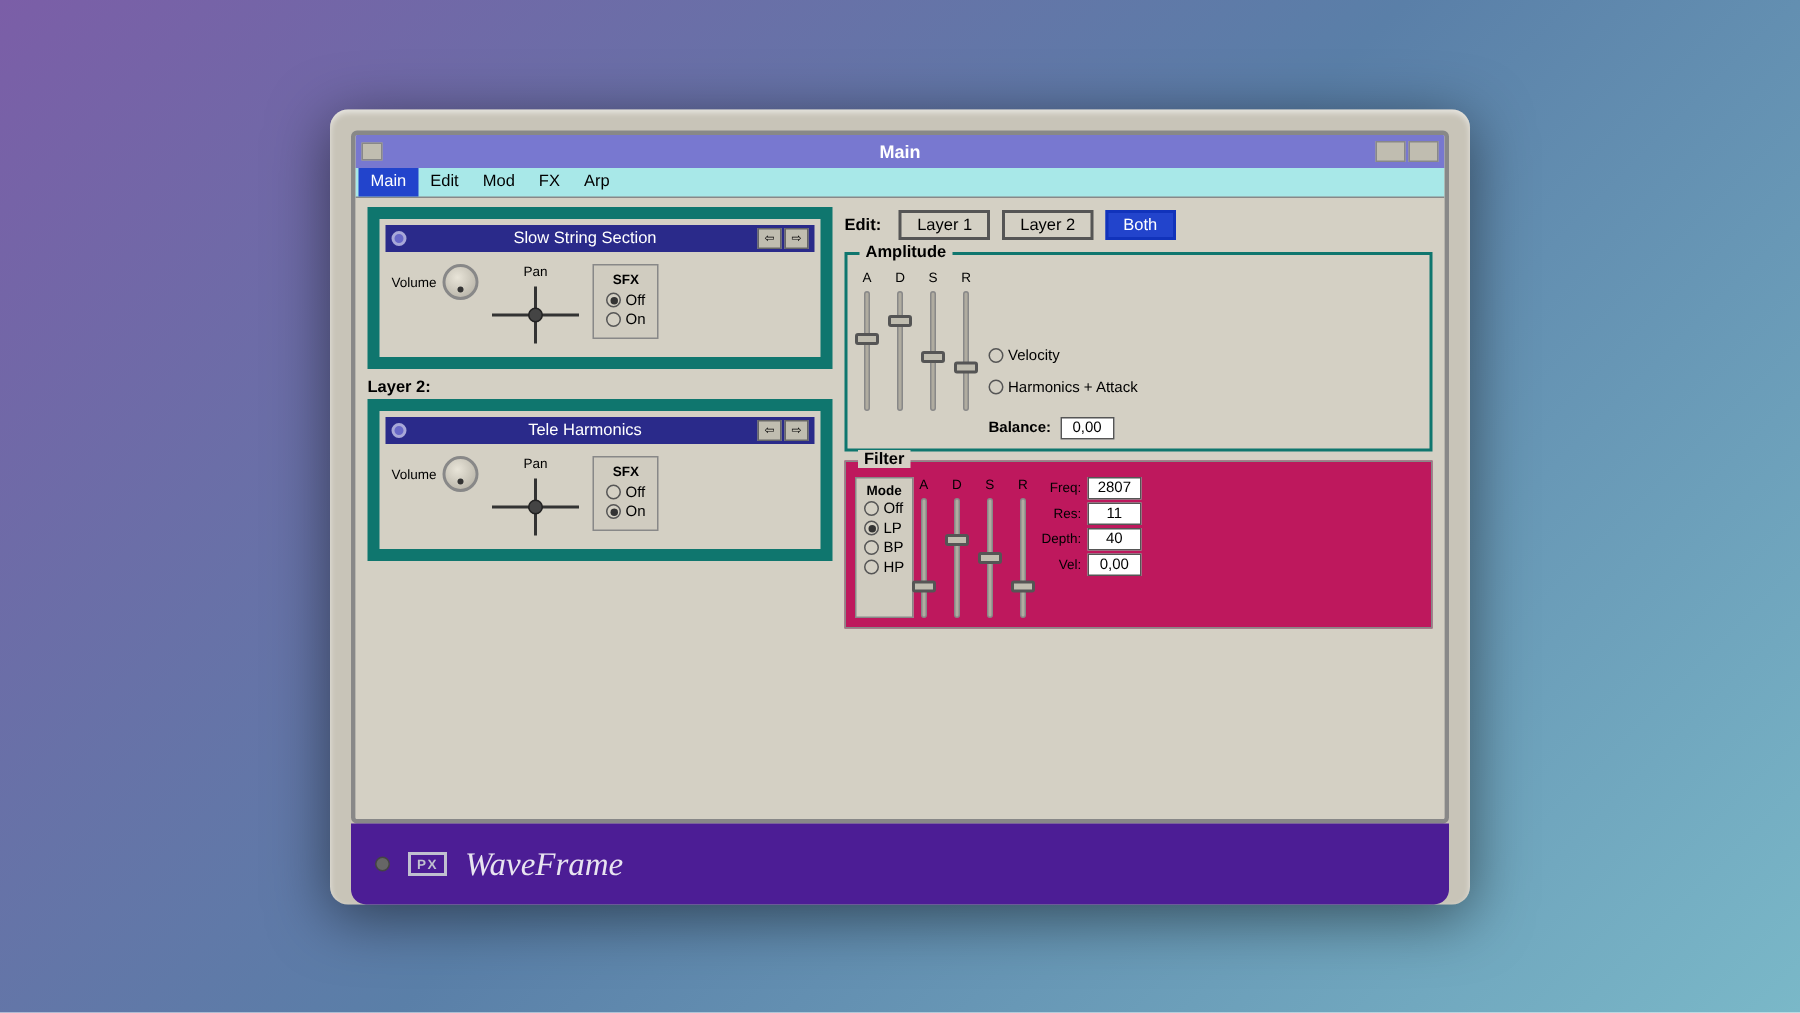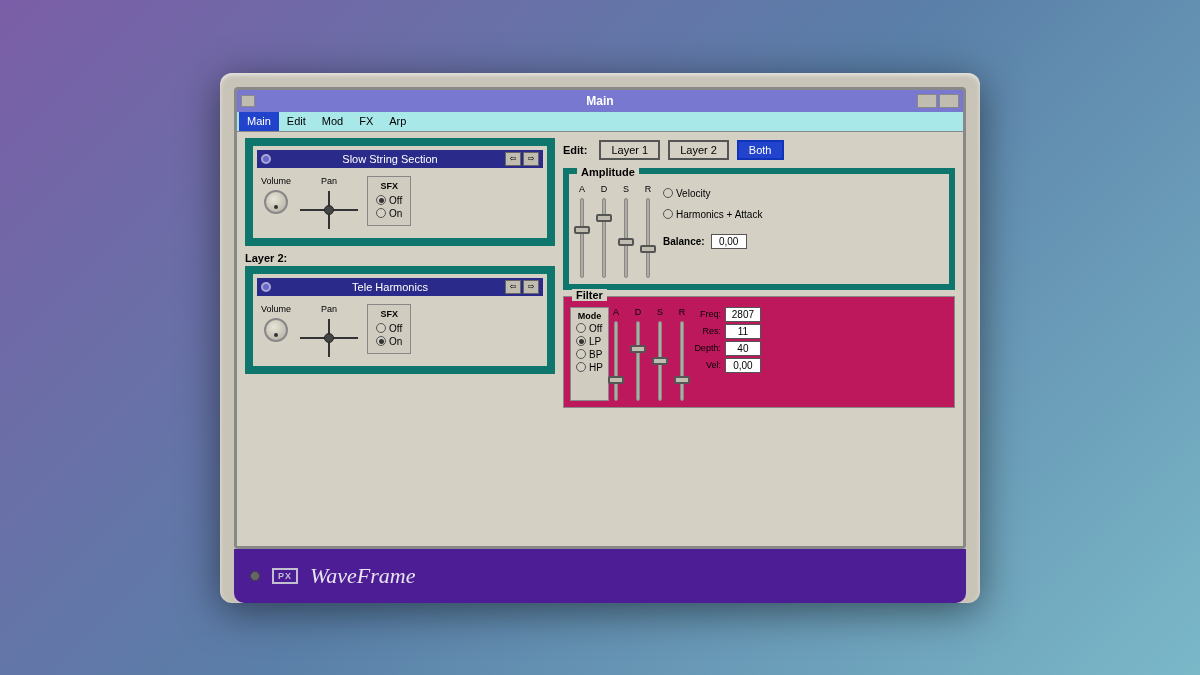--- a/index.html
+++ b/index.html
@@ -180,21 +180,20 @@
 
     .layer-controls {
       display: flex;
       gap: 8px;
       align-items: flex-start;
       padding: 4px;
     }
 
     .knob-group {
       display: flex;
-      flex-direction: column;
       align-items: center;
       gap: 4px;
     }
 
     .knob-label {
       font-size: 9px;
       color: #000;
     }
 
     .knob {
@@ -339,21 +338,21 @@
     }
 
     .edit-btn.active {
       background: #2244cc;
       color: white;
       border-color: #1133bb;
     }
 
     
     .amp-section {
-      border: 6px solid #0f766e;
+      border: 2px solid #0f766e;
       padding: 4px 6px 6px;
       position: relative;
       background: #d4d0c4;
     }
 
     .section-title {
       position: absolute;
       top: -8px;
       left: 8px;
       background: #d4d0c4;
@@ -420,20 +419,21 @@
       left: 50%;
       transform: translateX(-50%);
     }
 
     .amp-options {
       display: flex;
       flex-direction: column;
       gap: 8px;
       justify-content: flex-start;
       padding-top: 4px;
+      margin-top: 48px;
     }
 
     .balance-row {
       display: flex;
       align-items: center;
       gap: 6px;
       margin-top: 4px;
     }
 
     .balance-label {

